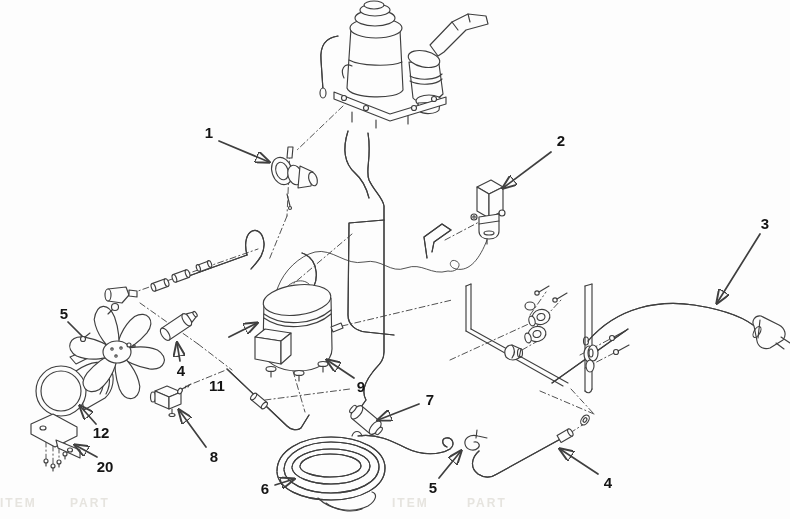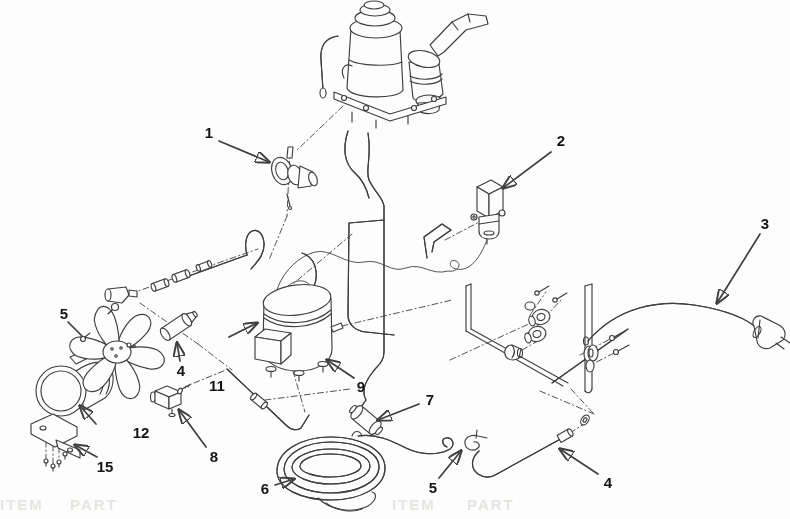--- a/index.html
+++ b/index.html
@@ -19,21 +19,21 @@
   .w  { stroke-width:0.9; }
   .to { stroke-width:3.6; } .ti { stroke:var(--bg); stroke-width:1.7; }
   .to2{ stroke-width:3;   } .ti2{ stroke:var(--bg); stroke-width:1.3; }
   .to3{ stroke-width:2.4; } .ti3{ stroke:var(--bg); stroke-width:0.9; }
   .ld { stroke-width:1.7; }
   .callout {
     position:absolute; transform:translate(-50%,-50%);
     font-weight:bold; font-size:15px; color:var(--lbl); line-height:1;
   }
   .watermark {
-    position:absolute; font-weight:bold; font-size:15px;
+    position:absolute; font-weight:bold; font-size:12px;
     letter-spacing:2px; color:var(--wm); line-height:1;
   }
 </style>
 </head>
 <body>
 
 <div class="stage">
 
 <svg width="790" height="519" viewBox="0 0 790 519">
   <defs>
@@ -405,22 +405,22 @@
   </g>
 </svg>
 
 <div id="callout-layer">
       <div class="callout" style="left: 209px; top: 132px;">1</div>
       <div class="callout" style="left: 561px; top: 140px;">2</div>
       <div class="callout" style="left: 765px; top: 223px;">3</div>
       <div class="callout" style="left: 64px; top: 313px;">5</div>
       <div class="callout" style="left: 181px; top: 370px;">4</div>
       <div class="callout" style="left: 217px; top: 341px; margin-top: 44px;">11</div>
-      <div class="callout" style="left: 101px; top: 432px; margin-left: 40px;">12</div>
-      <div class="callout" style="left: 105px; top: 466px;">15</div>
+      <div class="callout" style="left: 101px; top: 432px;">12</div>
+      <div class="callout" style="left: 105px; top: 466px;">20</div>
       <div class="callout" style="left: 214px; top: 456px;">8</div>
       <div class="callout" style="left: 265px; top: 488px;">6</div>
       <div class="callout" style="left: 361px; top: 386px;">9</div>
       <div class="callout" style="left: 430px; top: 399px;">7</div>
       <div class="callout" style="left: 433px; top: 487px;">5</div>
       <div class="callout" style="left: 608px; top: 482px;">4</div>
       <div class="watermark" style="left: 0px; top: 497px;">ITEM</div>
       <div class="watermark" style="left: 70px; top: 497px;">PART</div>
       <div class="watermark" style="left: 392px; top: 497px;">ITEM</div>
       <div class="watermark" style="left: 467px; top: 497px;">PART</div>

